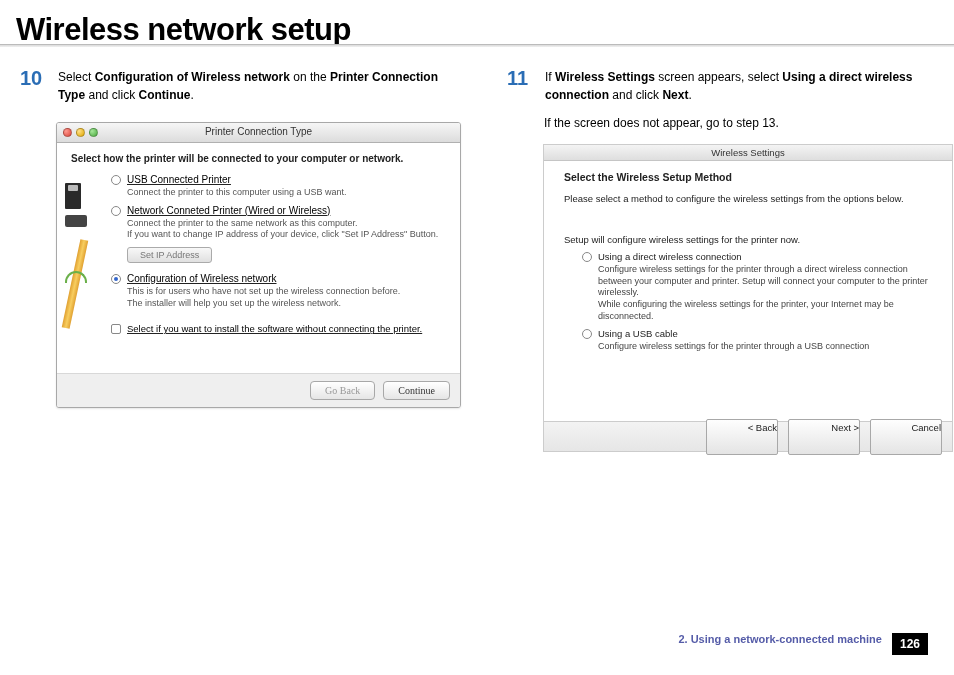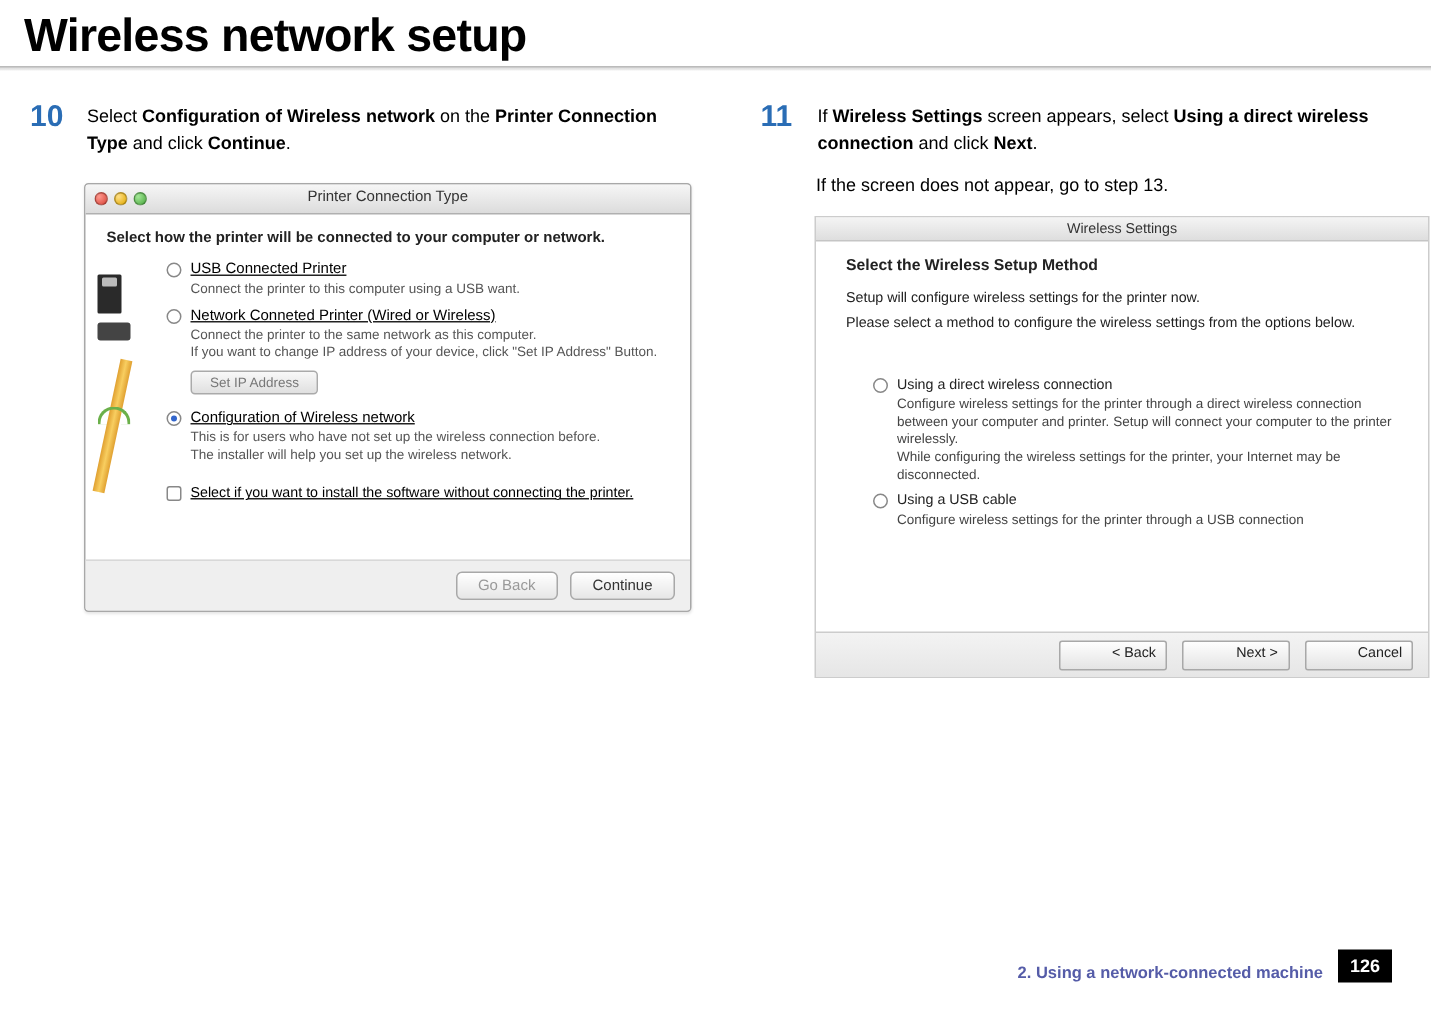--- a/index.html
+++ b/index.html
@@ -1,18 +1,18 @@
 <!DOCTYPE html>
 <html><head>
 <meta charset="utf-8">
 <style>
   * { margin: 0; padding: 0; box-sizing: border-box; }
   body { font-family: Arial, Helvetica, sans-serif; width: 954px; height: 675px; background: #fff; position: relative; font-size: 12px; color: #000; }
 
-  .header-bar { position: relative; height: 48px; padding-left: 16px; display: flex; align-items: center; }
+  .header-bar { position: relative; height: 48px; padding-left: 16px; display: flex; align-items: flex-end; }
   .page-title { font-size: 31px; font-weight: 700; color: #000; letter-spacing: -0.5px; }
   .header-underline { position:absolute; left:0; right:0; top:44px; height:3px; background: linear-gradient(to bottom, #d0d0d0,#f0f0f0); }
   .header-underline::before { content:""; position:absolute; left:0; top:0; width:100%; height:1px; background:#bbb; }
 
   .content { display:flex; padding: 20px 20px 0 20px; gap: 46px; }
   .col { flex:1; }
 
   .step { display:flex; gap:10px; }
   .step-num { font-size: 20px; font-weight:700; color:#2a6db5; min-width:28px; text-align:left; line-height:1; }
   .step-text { font-size: 12px; line-height: 1.5; color:#000; }
@@ -30,45 +30,45 @@
   .dlg1-body { padding: 10px 14px 10px 14px; position:relative; min-height:230px; }
   .dlg1-heading { font-weight:700; font-size:10px; margin-bottom:10px; }
   .opt-row { display:flex; align-items:flex-start; margin: 6px 0 2px 40px; gap:6px;text-decoration:underline; }
   .opt-radio { width:10px; height:10px; border-radius:50%; border:1px solid #888; flex:0 0 10px; margin-top:1px; background:#fff; position:relative; }
   .opt-radio.selected::after { content:""; position:absolute; left:2px; top:2px; width:4px; height:4px; background:#3366cc; border-radius:50%; }
   .opt-label { font-size:10px; color:#000; }
   .opt-desc { margin-left: 56px; font-size:9px; color:#555; line-height:1.3; margin-bottom:4px; }
   .setip-btn { display:inline-block; margin: 2px 0 4px 56px; padding:2px 12px; font-size:9px; background:linear-gradient(to bottom,#f8f8f8,#e0e0e0); border:1px solid #aaa; border-radius:3px; color:#777; }
   .opt-check { width:10px; height:10px; border:1px solid #888; border-radius:2px; flex:0 0 10px; margin-top:1px; background:#fff; }
   .dlg1-footer { height:34px; border-top:1px solid #d8d8d8; background:#efefef; display:flex; justify-content:flex-end; align-items:center; padding-right:10px; gap:8px; }
-  .mac-footer-btn { padding:3px 14px; font-size:10px; background:linear-gradient(to bottom,#fff,#e6e6e6); border:1px solid #a8a8a8; border-radius:4px; color:#333; }
+  .mac-footer-btn { padding:3px 14px; font-size:10px; background:linear-gradient(to bottom,#fff,#e6e6e6); border:1px solid #a8a8a8; border-radius:4px; color:#333;font-family:Liberation Serif, serif; }
   .mac-footer-btn.disabled { color:#999; }
   .side-icons { position:absolute; left:8px; top:40px; width:30px; }
   .usb-icon { width:16px; height:26px; background:#2a2a2a; border-radius:1px; margin-bottom:6px; position:relative; }
   .usb-icon::before{content:""; position:absolute; left:3px; top:2px; width:10px; height:6px; background:#bbb; border-radius:1px;}
   .net-icon { width:22px; height:12px; background:#444; border-radius:2px; margin-bottom:8px; position:relative; }
   .pencil-icon { position:absolute; left:0; top:56px; width:22px; height:120px; }
   .pencil-icon::before { content:""; position:absolute; left:6px; top:0; width:8px; height:90px; background:linear-gradient(to right,#e0a030,#f8ce60,#e0a030); transform:rotate(12deg); }
   .wifi-icon { width:20px; height:14px; position:relative; margin-top:42px; }
   .wifi-icon::before { content:""; position:absolute; left:0; bottom:0; width:18px; height:10px; border:2px solid #6bb04a; border-bottom:none; border-radius:18px 18px 0 0; }
 
   
   .dlg2 { width:410px; margin: 12px 0 0 36px; background:#fff; border:1px solid #ccc; font-size:9.5px; color:#222; position:relative; }
   .dlg2-titlebar { height:16px; background:linear-gradient(to bottom,#f4f4f4,#dedede); text-align:center; font-size:9.5px; line-height:16px; color:#333; border-bottom:1px solid #c5c5c5; }
   .dlg2-body { padding: 10px 20px; min-height:260px; }
   .dlg2-heading { font-weight:700; font-size:10.5px; margin-bottom:10px; }
   .dlg2-intro { font-size:9.5px; margin-bottom:6px; }
   .dlg2-opt { display:flex; align-items:flex-start; gap:6px; margin:6px 0 2px 18px; }
   .win-radio { width:10px; height:10px; border-radius:50%; border:1px solid #888; flex:0 0 10px; background:#fff; margin-top:1px; }
   .dlg2-desc { margin-left:34px; font-size:9px; color:#444; line-height:1.3; }
   .dlg2-footer { height:30px; background:linear-gradient(to bottom,#f3f3f3,#e6e6e6); border-top:1px solid #ccc; display:flex; justify-content:flex-end; align-items:center; padding-right:10px; gap:10px; }
-  .win-btn { width:72px; height:20px; font-size:9.5px; background:linear-gradient(to bottom,#fefefe,#e4e4e4); border:1px solid #a8a8a8; border-radius:2px; text-align:center; line-height:16px; color:#222;padding-left:28px; }
+  .win-btn { width:72px; height:36px; font-size:9.5px; background:linear-gradient(to bottom,#fefefe,#e4e4e4); border:1px solid #a8a8a8; border-radius:2px; text-align:right; line-height:16px; color:#222;padding-left:28px; }
 
   
-  .page-footer { position:absolute; right:26px; bottom:20px; display:flex; align-items:flex-end; gap:10px; }
+  .page-footer { position:absolute; right:26px; bottom:20px; display:flex; align-items:flex-start; gap:10px; }
   .footer-chapter { font-size:11px; color:#555ca8; font-weight:600; }
   .page-num-box { background:#000000; color:#fff; font-size:12px; font-weight:700; padding:4px 8px; }
 </style>
 </head>
 <body>
 
 <div class="header-bar">
   <div class="page-title">Wireless network setup</div>
   <div class="header-underline"></div>
 </div>
@@ -140,22 +140,22 @@
       <div class="step-text">
         <span>If </span><b>Wireless Settings</b><span> screen appears, select </span><b>Using a direct wireless connection</b><span> and click </span><b>Next</b><span>.</span>
       </div>
     </div>
     <div class="step-extra">If the screen does not appear, go to step 13.</div>
 
     <div class="dlg2">
       <div class="dlg2-titlebar">Wireless Settings</div>
       <div class="dlg2-body">
         <div class="dlg2-heading">Select the Wireless Setup Method</div>
+        <div class="dlg2-intro" style="margin-bottom:30px;">Please select a method to configure the wireless settings from the options below.</div>
         <div class="dlg2-intro">Setup will configure wireless settings for the printer now.</div>
-        <div class="dlg2-intro" style="margin-bottom:30px;">Please select a method to configure the wireless settings from the options below.</div>
 
         <div class="dlg2-opt">
           <div class="win-radio"></div>
           <div>Using a direct wireless connection</div>
         </div>
         <div class="dlg2-desc" style="white-space:pre-line;">Configure wireless settings for the printer through a direct wireless connection between your computer and printer. Setup will connect your computer to the printer wirelessly.
 While configuring the wireless settings for the printer, your Internet may be disconnected.</div>
 
         <div class="dlg2-opt">
           <div class="win-radio"></div>

